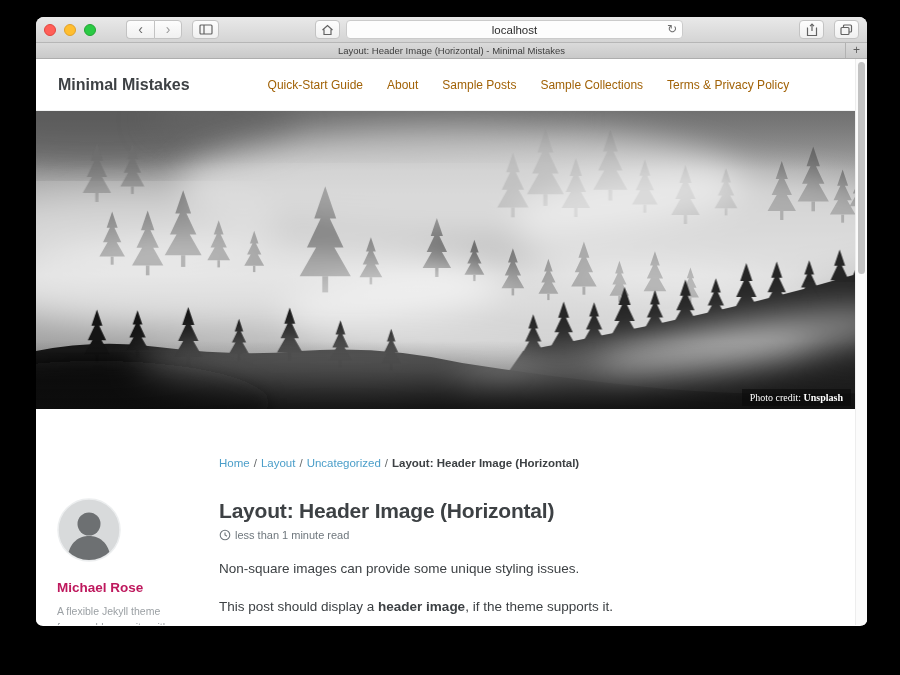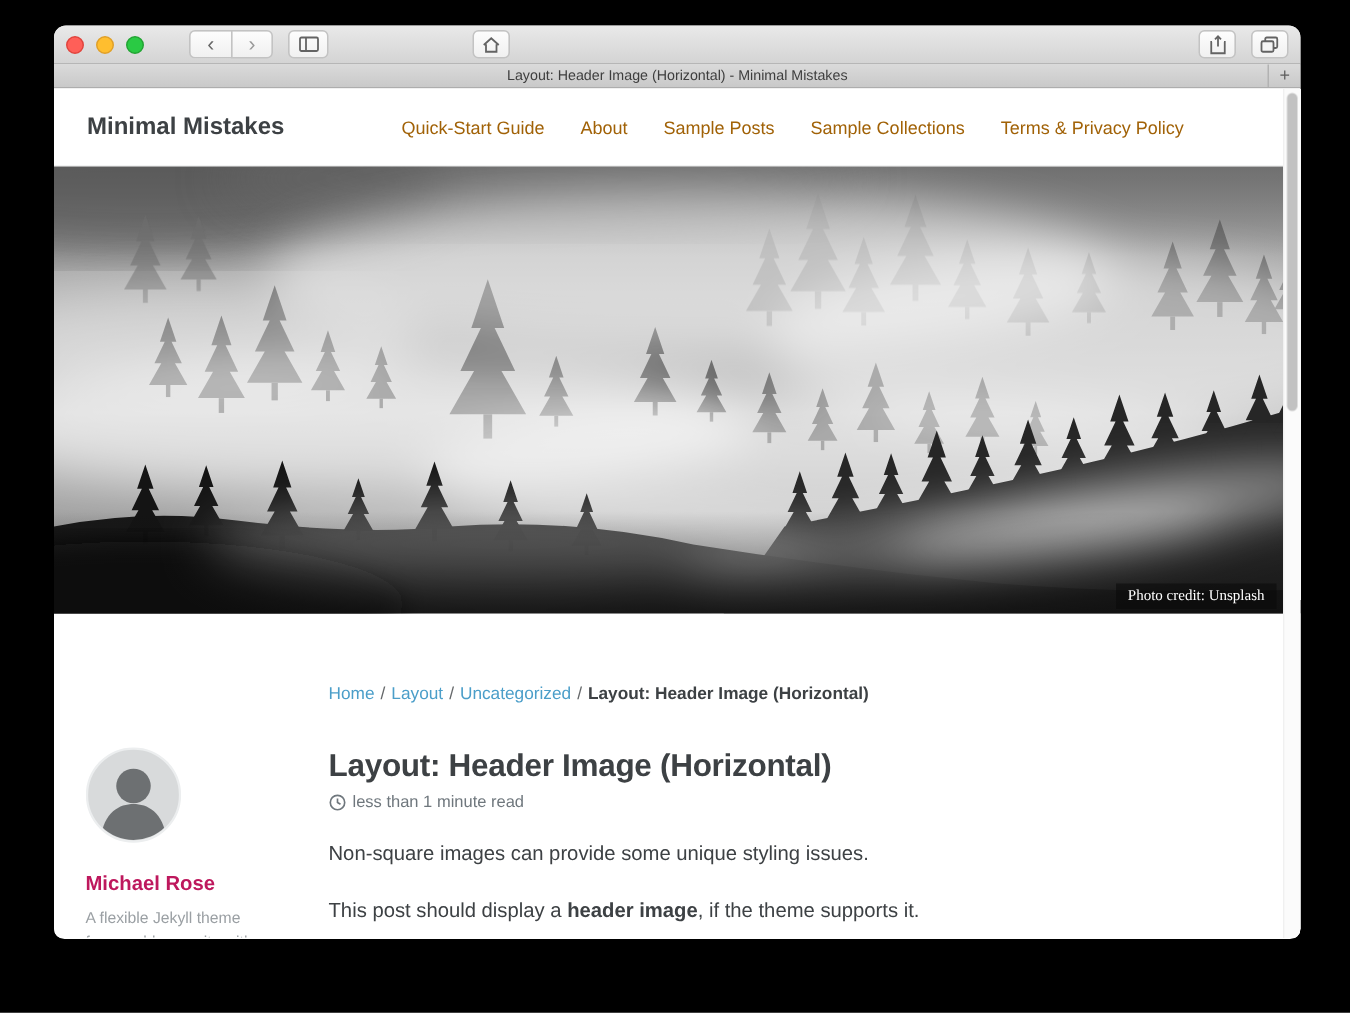--- a/index.html
+++ b/index.html
@@ -55,21 +55,21 @@
               border-bottom:1px solid #f2f3f3; background:#fff; }
   .site-title { font-size:16px; font-weight:700; color:#3d4144; margin-right:78px; cursor:pointer; }
   .nav { display:flex; gap:24px; }
   .nav a { font-size:12px; color:#a16207; text-decoration:none; cursor:pointer;text-align:center; }
 
   .hero { position:relative; height:298px; background:#9e9e9e; overflow:hidden; }
   .hero svg { display:block; width:100%; height:100%; }
   .credit { position:absolute; right:16px; bottom:3px; background:rgba(10,10,10,.55);
             color:#fff; font-family:"Liberation Serif","DejaVu Serif",serif;
             font-size:10px; padding:3px 8px; }
-  .credit b { font-weight:400;text-align:right; }
+  .credit b { font-weight:700;text-align:right; }
 
   .breadcrumb { margin:48px 0 0 183px; font-size:11.5px; color:#646769; }
   .breadcrumb a { color:#4b9ec9; text-decoration:none; cursor:pointer; }
   .breadcrumb .sep { margin:0 4px; color:#646769; }
   .breadcrumb .current { font-weight:700; color:#3d4144; }
 
   .post-row { display:flex; margin-top:29px; padding-left:21px; }
   .side { width:162px; flex-shrink:0; }
   .avatar { width:64px; height:64px; }
   .author-name { margin-top:14px; font-size:13.5px; font-weight:700; color:#be185d; }
@@ -111,20 +111,24 @@
       <svg class="tb-icon" width="14" height="11" viewBox="0 0 14 11">
         <rect x="1" y="1" width="12" height="9" rx="1"></rect>
           <line x1="5" y1="1" x2="5" y2="10"></line>
       </svg>
     </button>
     <button class="tb-btn home-btn">
       <svg class="tb-icon" width="13" height="12" viewBox="0 0 13 12">
         <path d="M1.5 6 L6.5 1.5 L11.5 6 M3 5.5 V10.5 H10 V5.5"></path>
       </svg>
     </button>
+    <div class="addressbar">
+      <span class="url">localhost</span>
+      <span class="reload">↻</span>
+    </div>
     <div class="tb-spacer"></div>
     <button class="tb-btn share-btn">
       <svg class="tb-icon" width="12" height="14" viewBox="0 0 12 14">
         <path d="M2 5 H1.5 V12.5 H10.5 V5 H10"></path>
           <line x1="6" y1="1.5" x2="6" y2="8"></line>
           <path d="M4 3.2 L6 1.2 L8 3.2"></path>
       </svg>
     </button>
     <button class="tb-btn tabs-btn">
       <svg class="tb-icon" width="13" height="12" viewBox="0 0 13 12">

